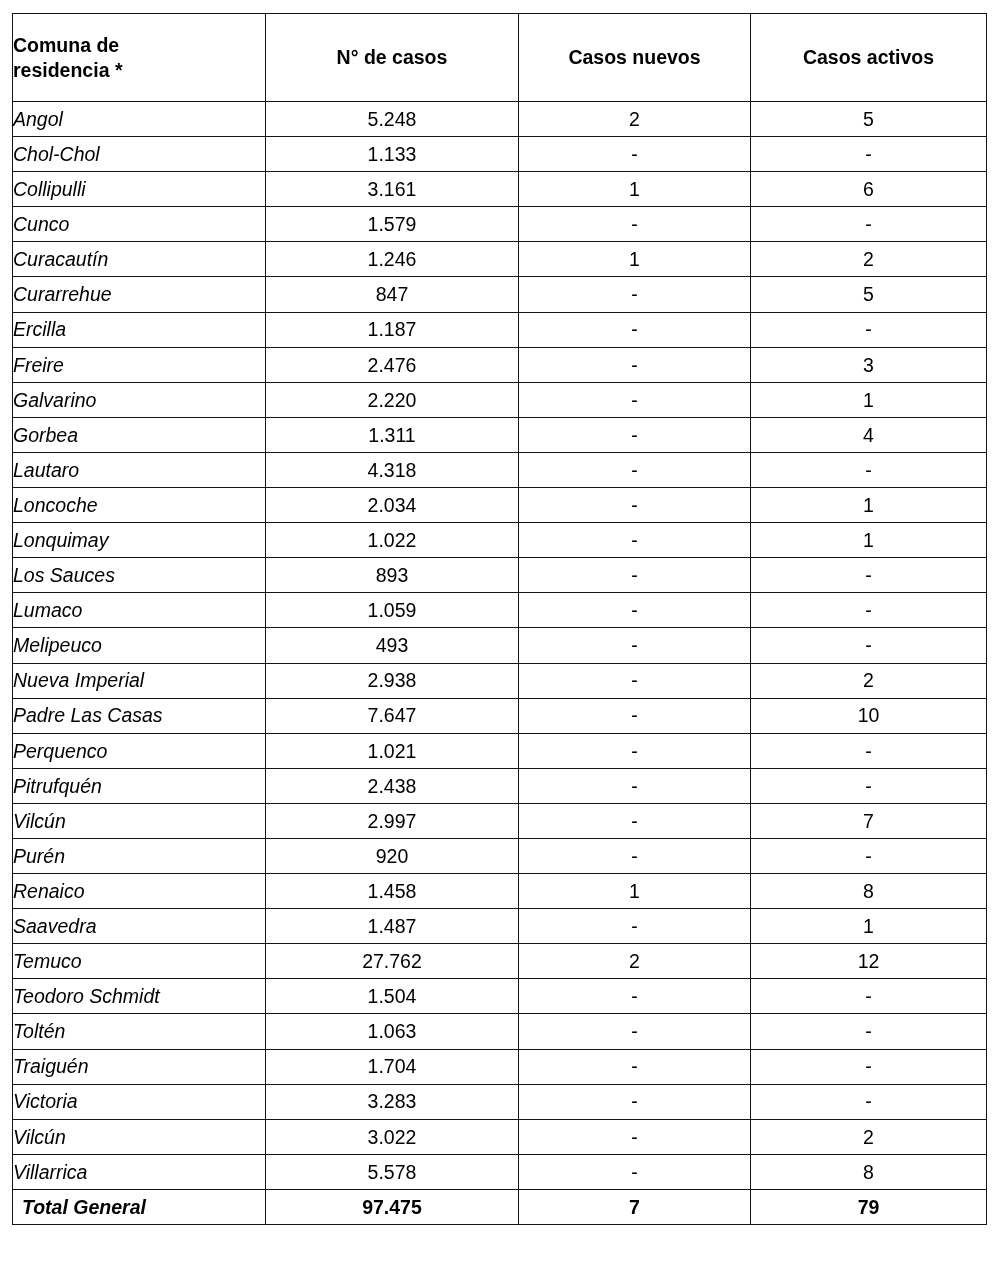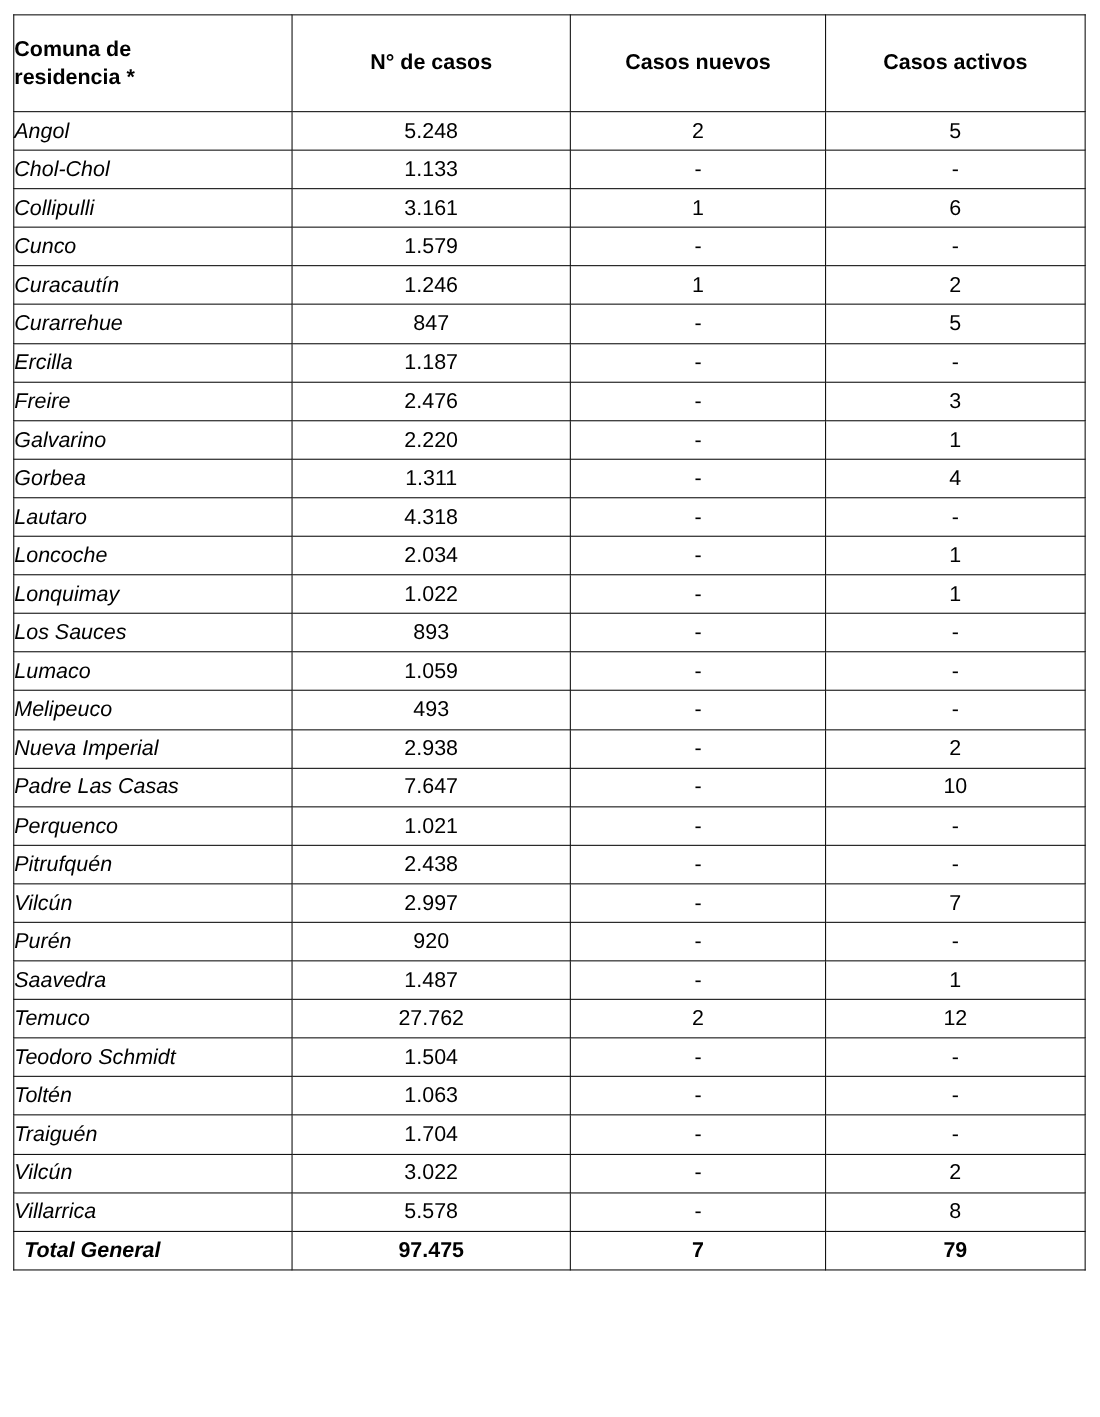--- a/index.html
+++ b/index.html
@@ -231,20 +231,26 @@
           <td class="num">-</td>
           <td class="num">7</td>
         </tr>
         <tr class="data-row">
           <td class="name">Purén</td>
           <td class="num">920</td>
           <td class="num">-</td>
           <td class="num">-</td>
         </tr>
         <tr class="data-row">
+          <td class="name">Renaico</td>
+          <td class="num">1.458</td>
+          <td class="num">1</td>
+          <td class="num">8</td>
+        </tr>
+        <tr class="data-row">
           <td class="name">Saavedra</td>
           <td class="num">1.487</td>
           <td class="num">-</td>
           <td class="num">1</td>
         </tr>
         <tr class="data-row">
           <td class="name">Temuco</td>
           <td class="num">27.762</td>
           <td class="num">2</td>
           <td class="num">12</td>
@@ -257,20 +263,26 @@
         </tr>
         <tr class="data-row">
           <td class="name">Toltén</td>
           <td class="num">1.063</td>
           <td class="num">-</td>
           <td class="num">-</td>
         </tr>
         <tr class="data-row">
           <td class="name">Traiguén</td>
           <td class="num">1.704</td>
+          <td class="num">-</td>
+          <td class="num">-</td>
+        </tr>
+        <tr class="data-row">
+          <td class="name">Victoria</td>
+          <td class="num">3.283</td>
           <td class="num">-</td>
           <td class="num">-</td>
         </tr>
         <tr class="data-row">
           <td class="name">Vilcún</td>
           <td class="num">3.022</td>
           <td class="num">-</td>
           <td class="num">2</td>
         </tr>
         <tr class="data-row">

